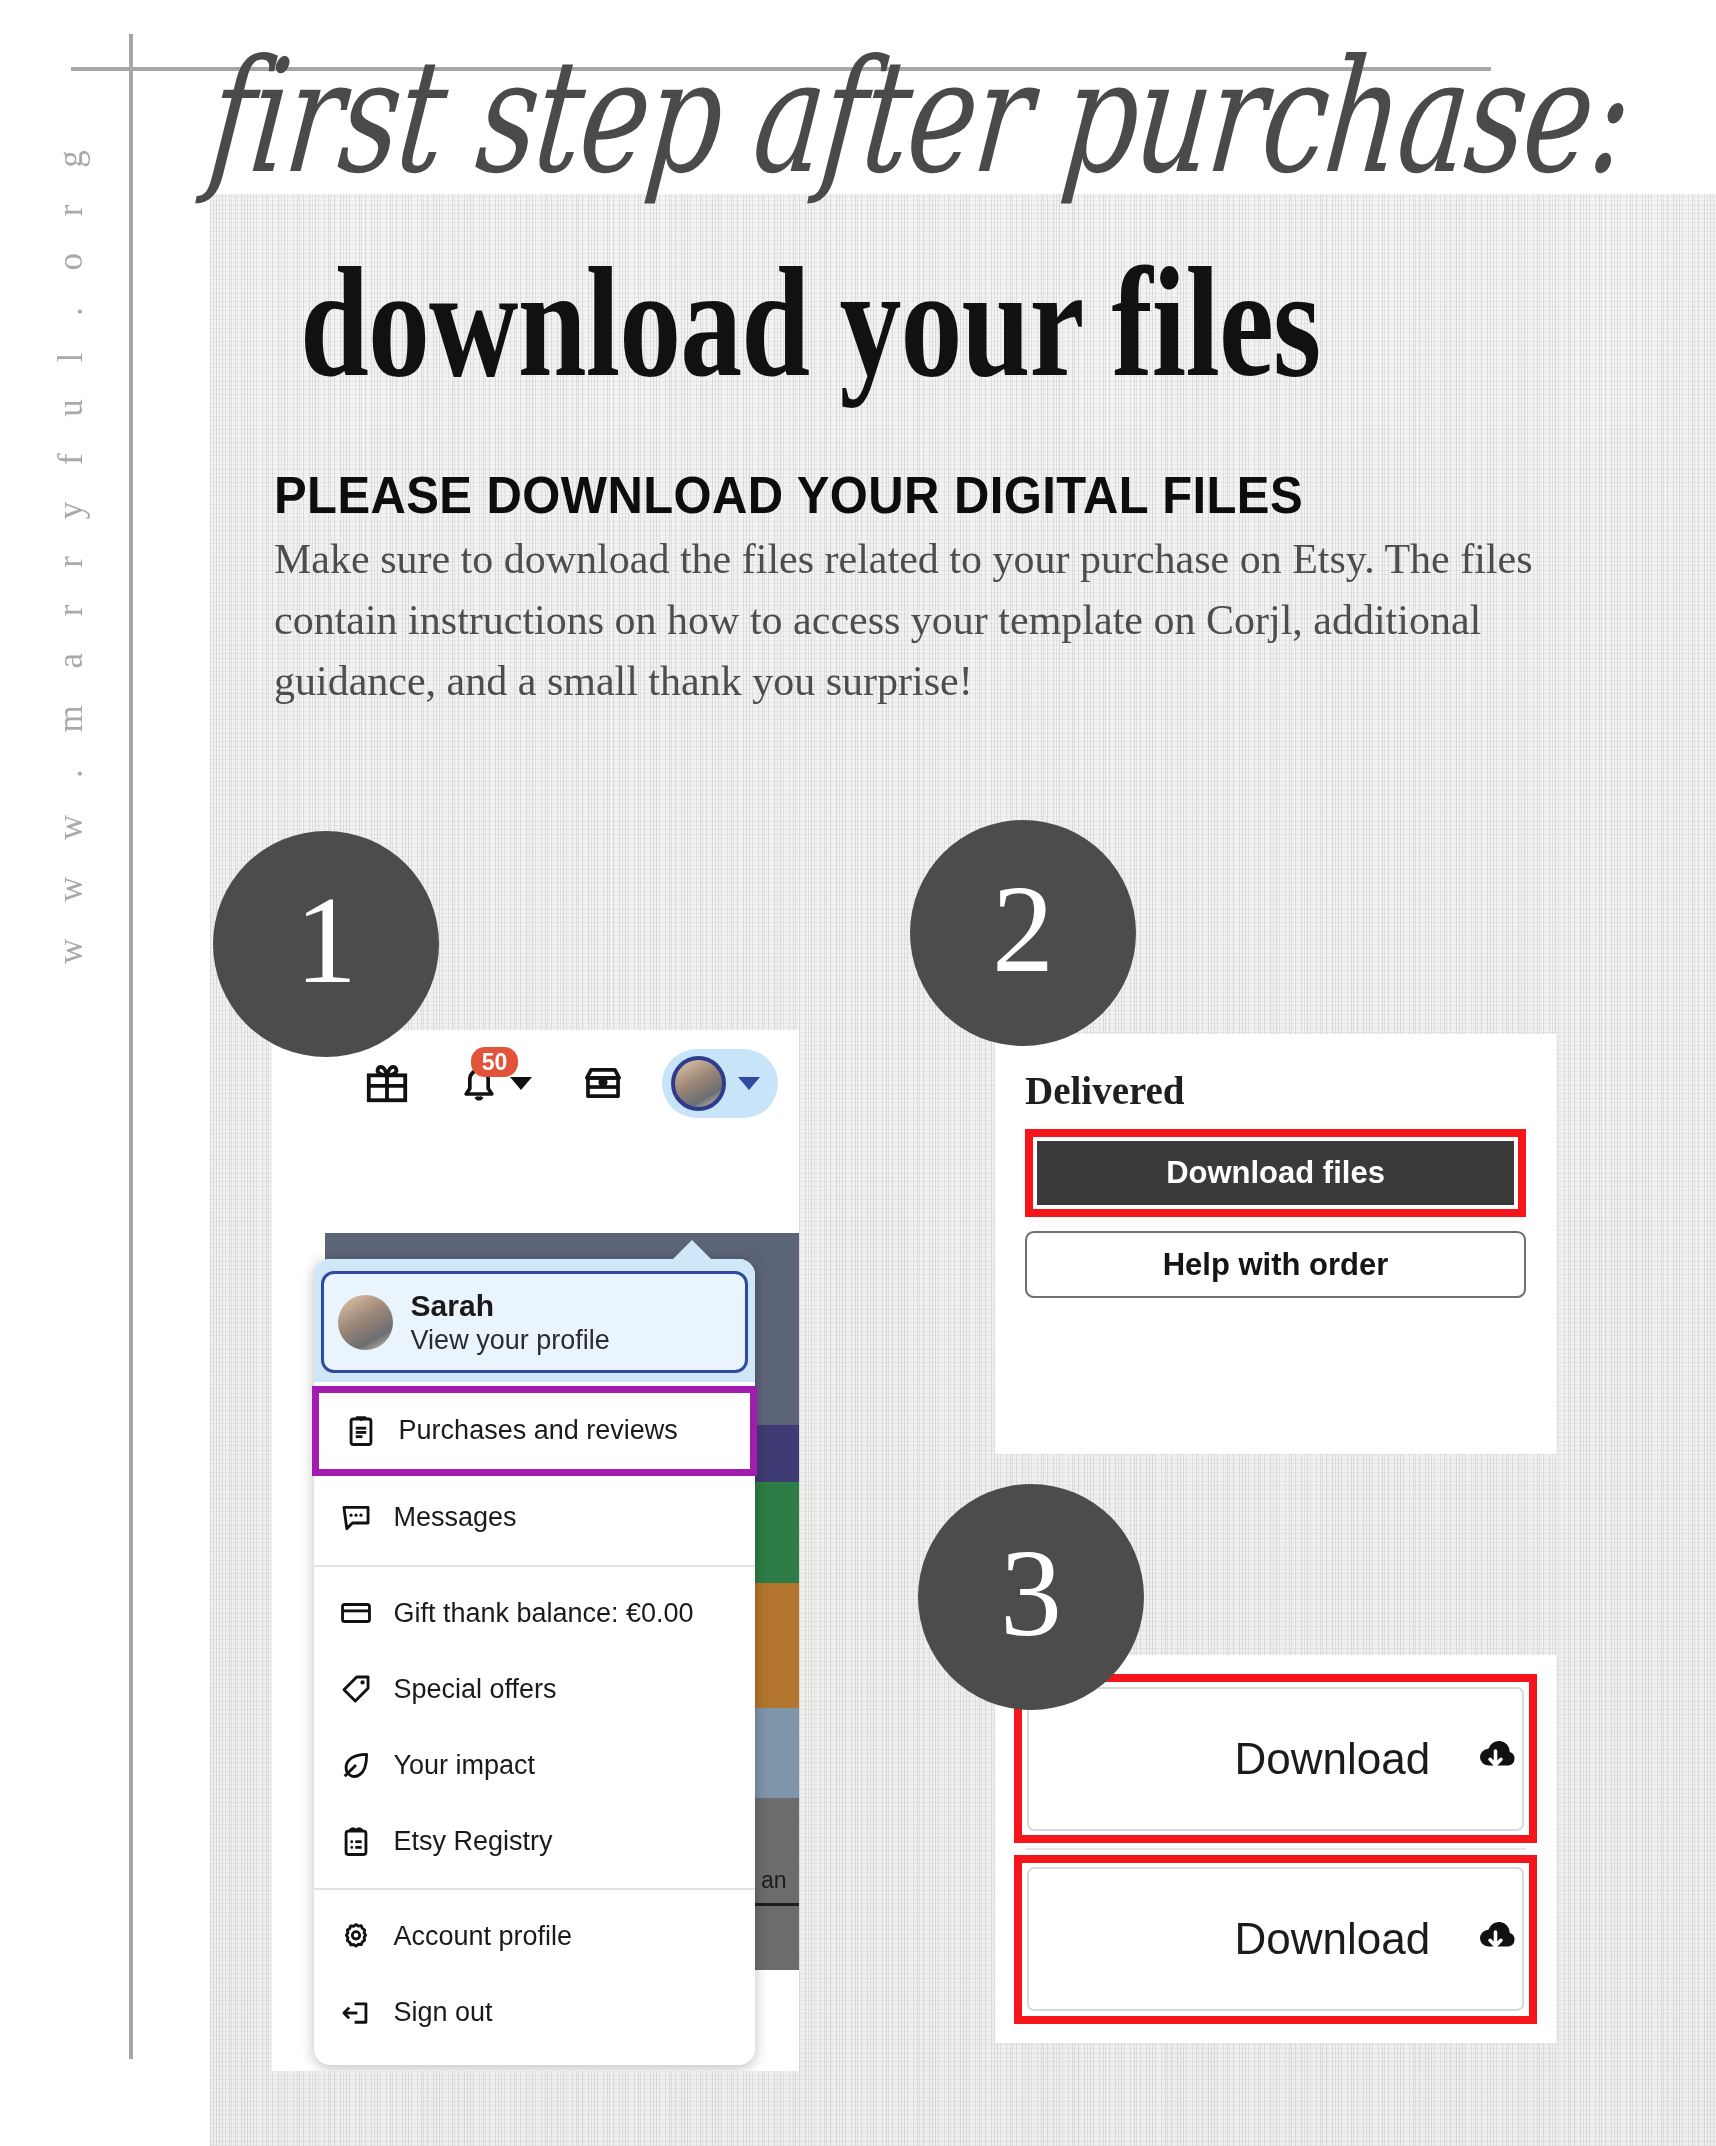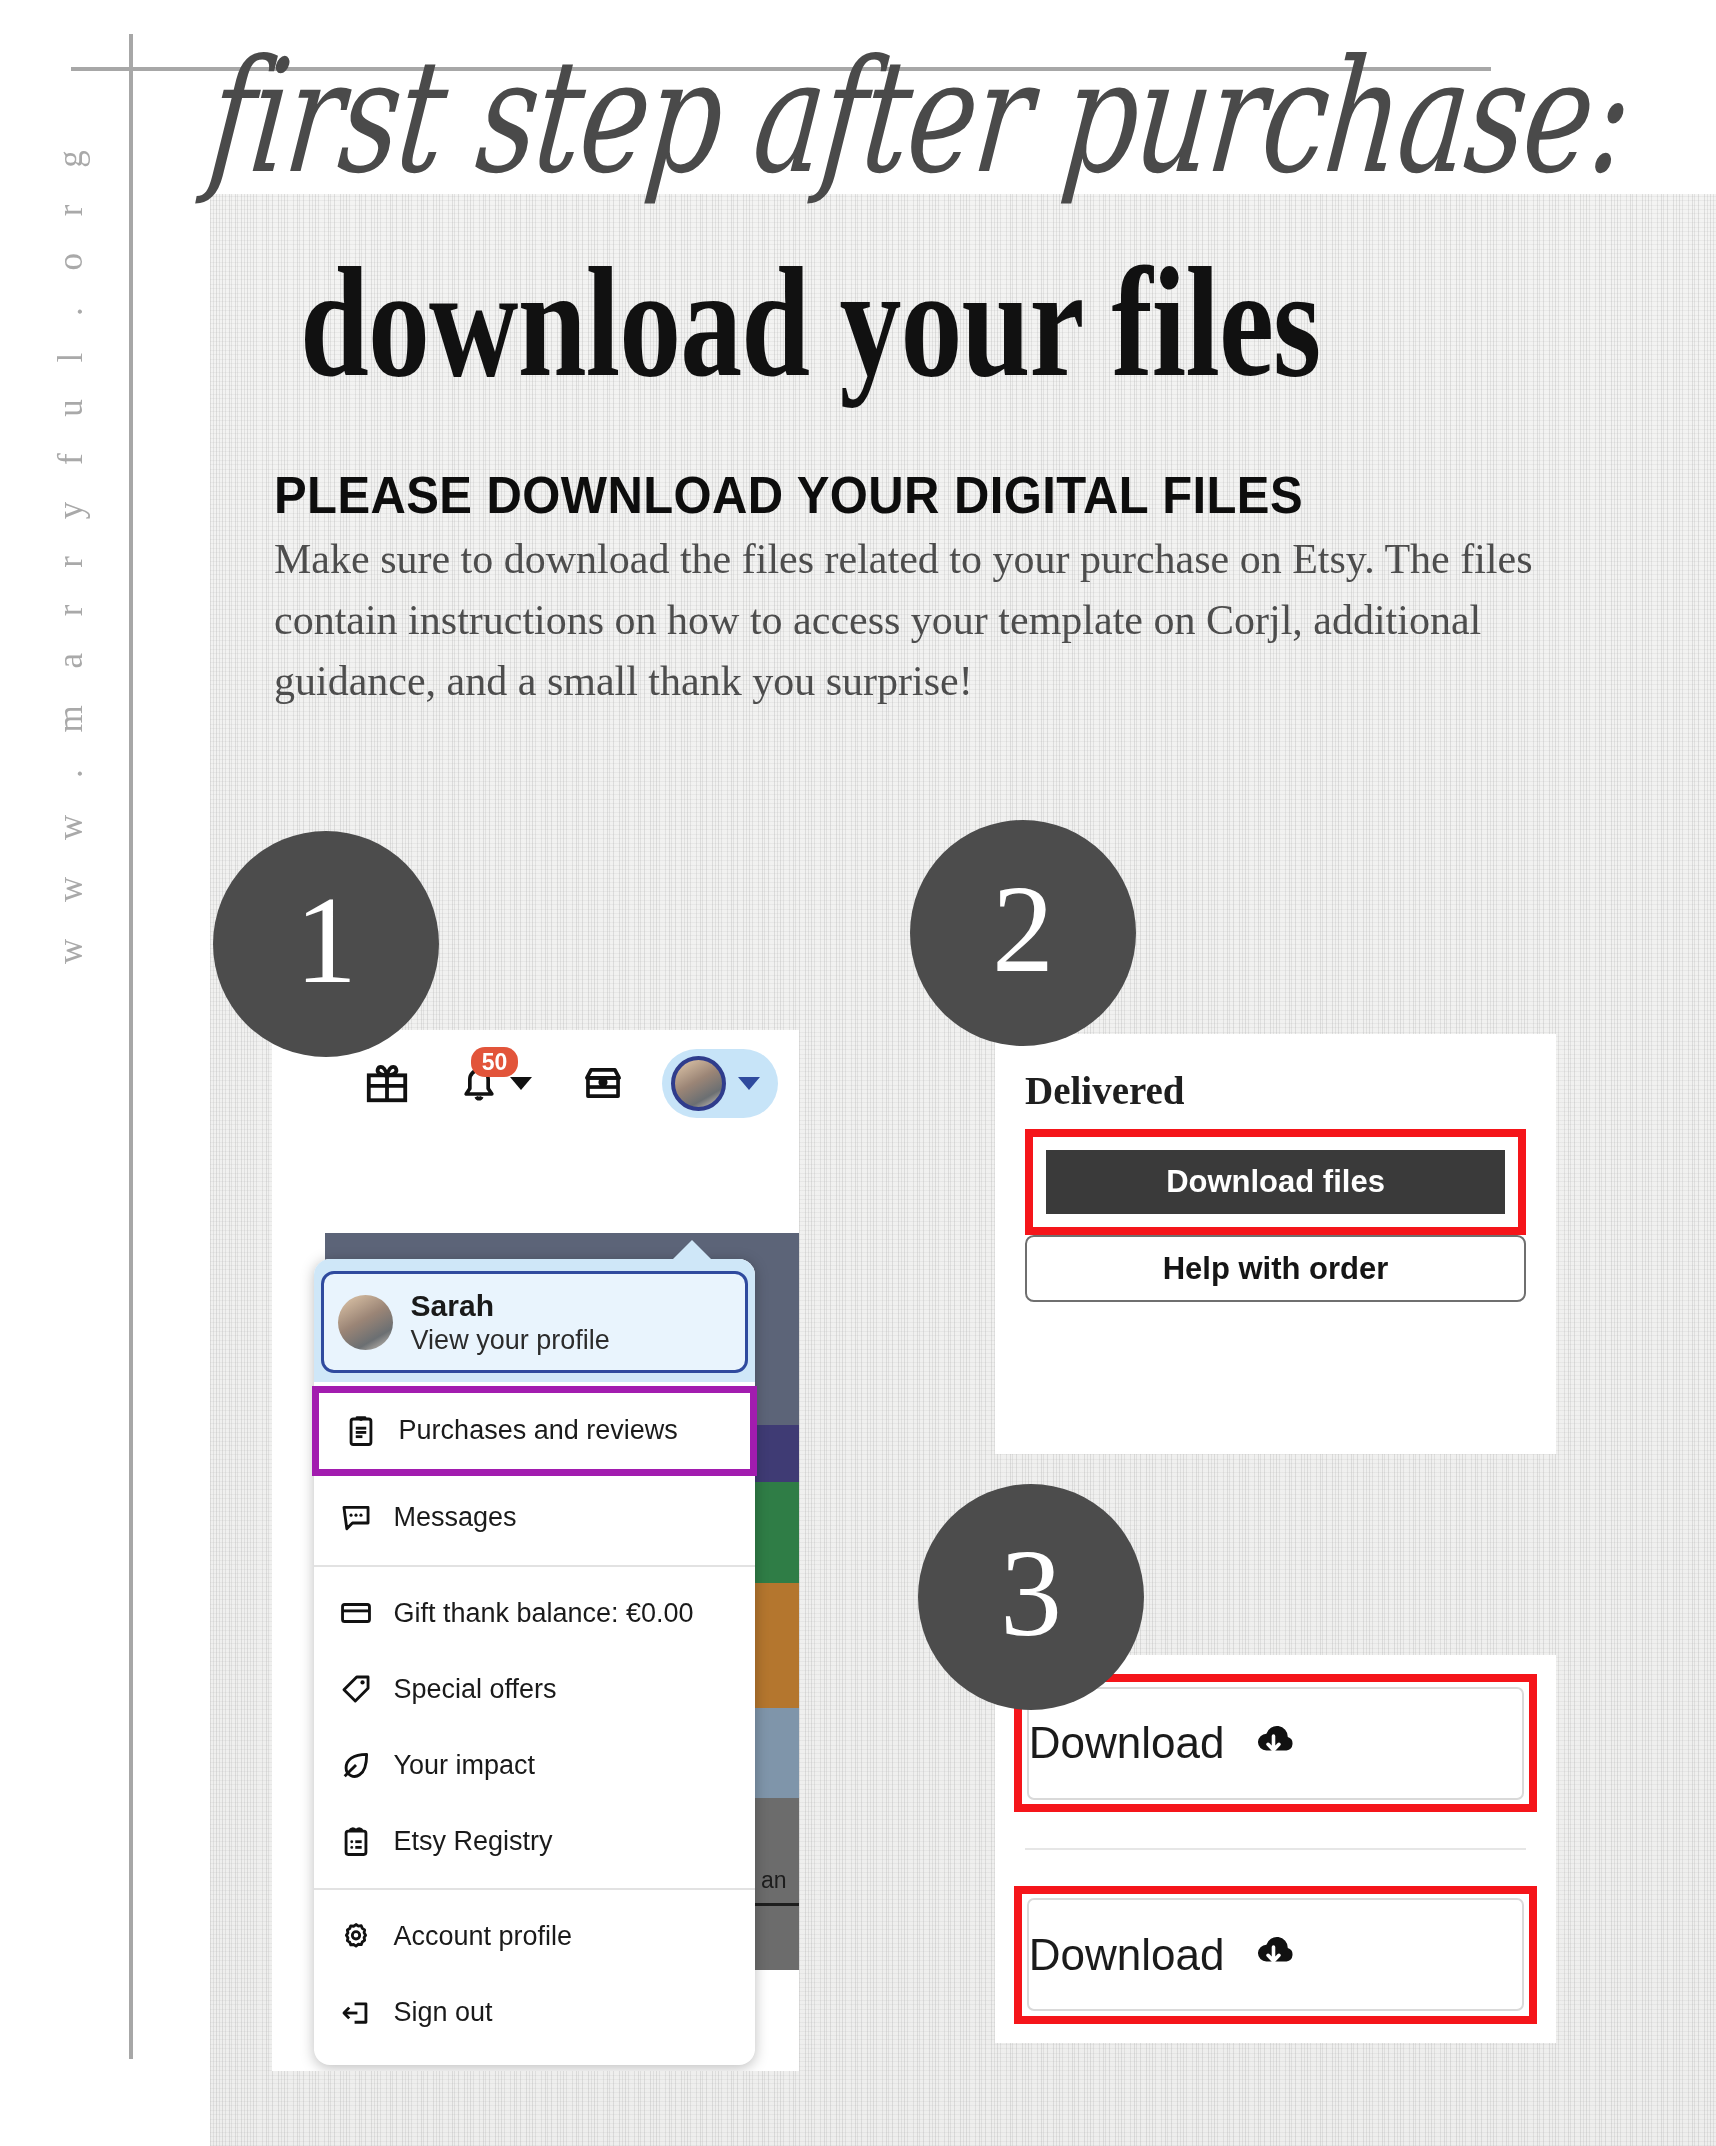--- a/index.html
+++ b/index.html
@@ -221,21 +221,21 @@
     width: 561px; height: 420px;
     background: #fff;
     z-index: 20;
     padding: 34px 30px 0;
   }
   .delivered-title {
     font-family: "Liberation Serif", serif;
     font-weight: 700; font-size: 39px; color: #1f1f1f;
     margin-bottom: 16px;
   }
-  .btn-wrap-red { border: 8px solid #F5151A; padding: 13px; background:#fff; }
+  .btn-wrap-red { border: 8px solid #F5151A; padding: 4px; margin-bottom: 14px; background:#fff; }
   .btn-dark {
     height: 64px; background: #3a3a3a; color: #fff;
     display: flex; align-items: center; justify-content: center;
     font-size: 31px; font-weight: 700;
     font-family: "Liberation Sans", sans-serif;
   }
   .btn-outline {
     height: 67px; margin-bottom: 14px;
     border: 2.6px solid #6f6f6f; border-radius: 8.8px;
     display: flex; align-items: center; justify-content: center;
@@ -248,22 +248,22 @@
   .shot3 {
     position: absolute; left: 995px; top: 1655px;
     width: 561px; height: 388px;
     background: #fff;
     z-index: 20;
     padding: 19.4px 19.4px;
     display: flex; flex-direction: column; justify-content: space-between;
   }
   .dl-red { border: 8px solid #F5151A; padding: 4.4px; }
   .dl-btn {
-    height: 113px; border: 2.6px solid #d9d9d9; border-radius: 7px;
-    display: flex; align-items: center; justify-content: flex-start; gap: 23px;
+    height: 144px; border: 2.6px solid #d9d9d9; border-radius: 7px;
+    display: flex; align-items: center; justify-content: flex-end; gap: 39px;
     background: #fff;
   }
   .dl-label { font-size: 44px; font-weight: 400; color: #1b1b1b;
               font-family: "Liberation Sans", sans-serif; }
   .dl-divider { height: 2.6px; background: #e6e6e6; margin: 3.5px 10.6px; }
 </style>
 </head>
 <body>
 
 <div class="page">

